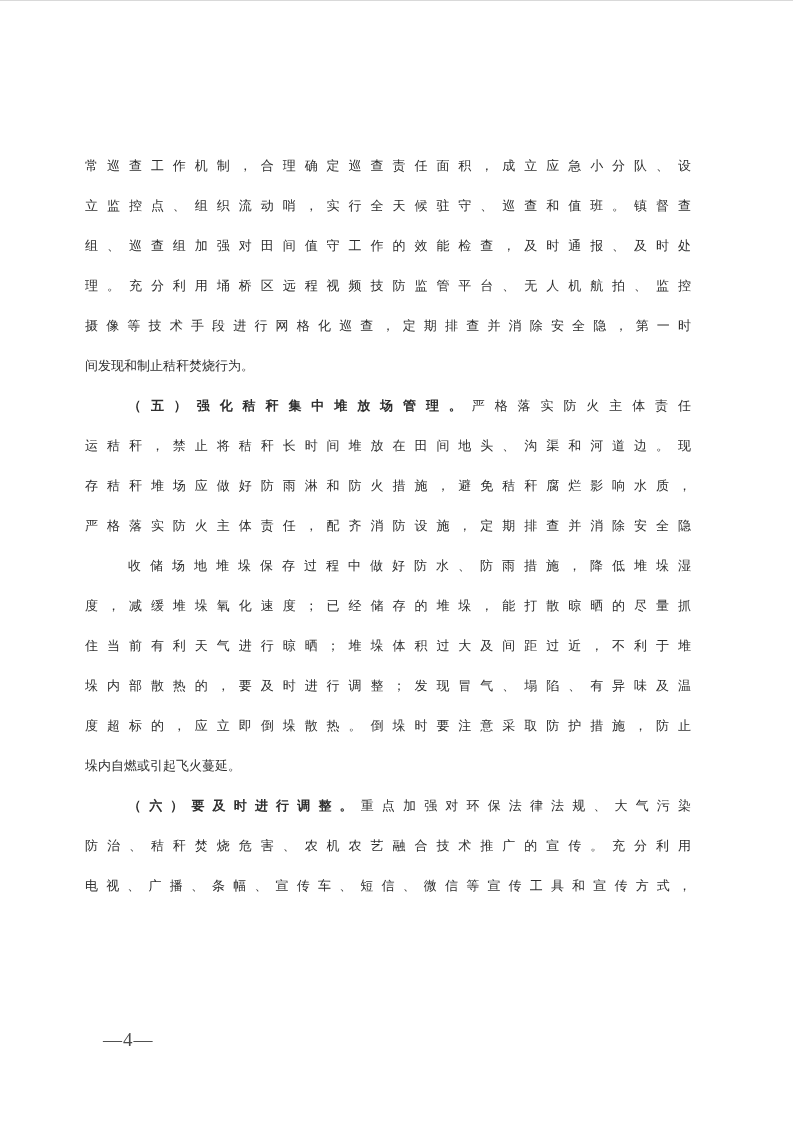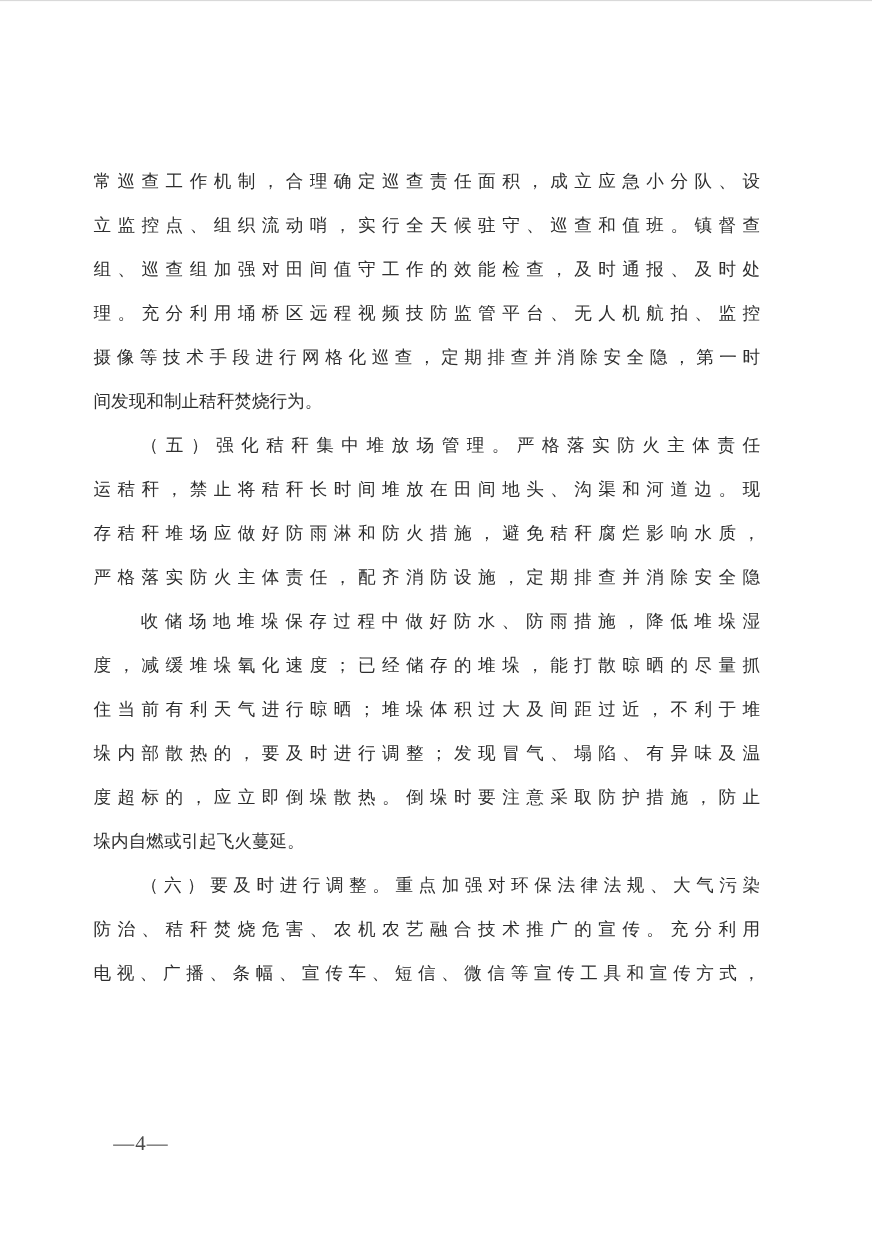--- a/index.html
+++ b/index.html
@@ -20,34 +20,34 @@
   }
   .text-block {
     position: absolute;
     left: 85px;
     top: 145px;
     width: 606px;
   }
   .line {
     height: 40px;
     line-height: 40px;
-    font-size: 16px;
+    font-size: 13px;
     text-align: justify;
     text-align-last: justify;
     overflow: hidden;
   }
   .line.no-justify {
     text-align: center;
     text-align-last: left;
   }
   .line.indent {
     text-indent: 43px;
   }
   .line .lead {
-    font-weight: normal;
+    font-weight: bold;
   }
   .page-number {
     position: absolute;
     left: 103px;
     top: 1026px;
     height: 26px;
     line-height: 26px;
     font-size: 19px;
     letter-spacing: 1px;
     color: #4a4a4a;

